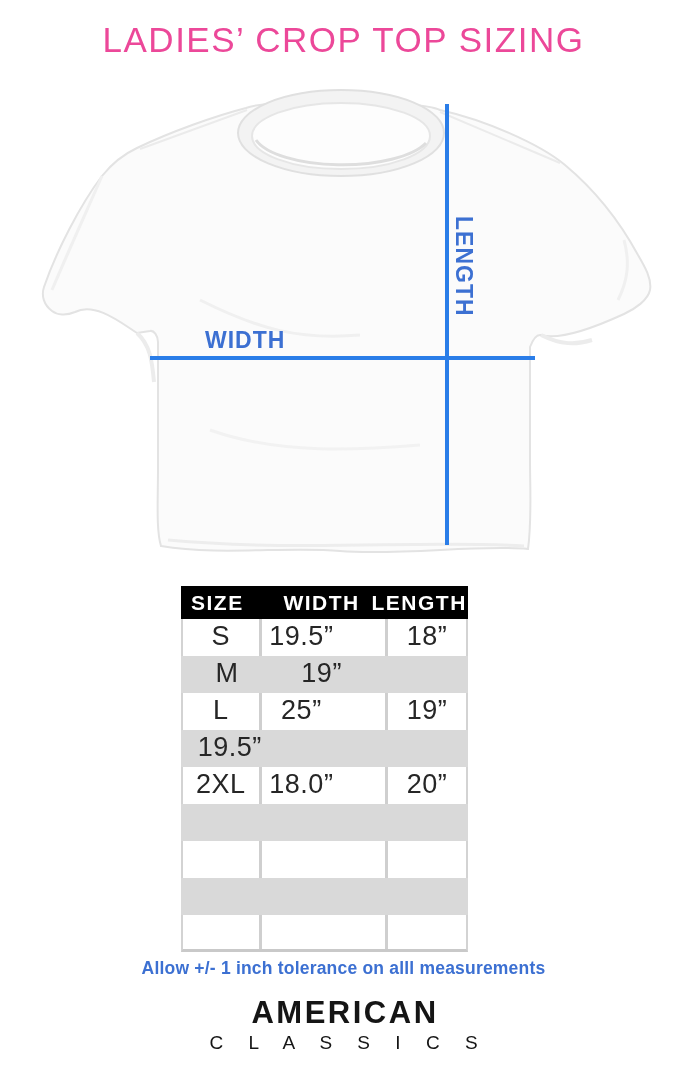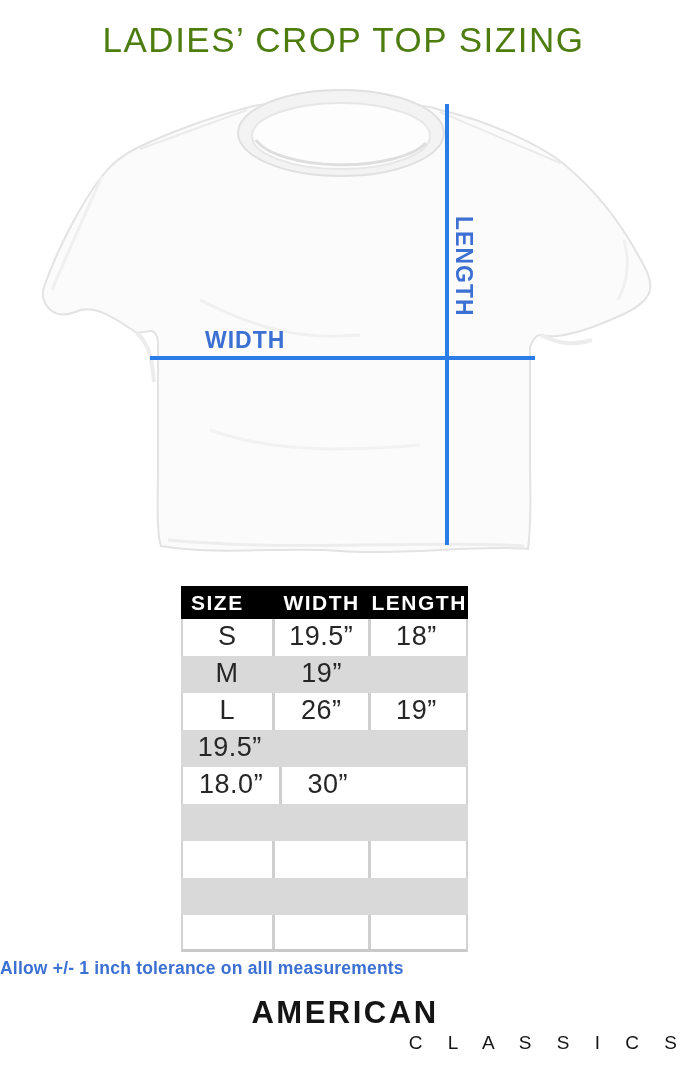--- a/index.html
+++ b/index.html
@@ -5,21 +5,21 @@
   * { margin:0; padding:0; box-sizing:border-box; }
   html,body { background:#ffffff; }
   .page {
     position:relative; width:687px; height:1080px; margin:0 auto;
     background:#ffffff; overflow:hidden;
     font-family:"Liberation Sans", sans-serif;
   }
   .page-title {
     position:absolute; top:20px; left:0; width:687px;
     text-align:center; font-size:35px; font-weight:300;
-    letter-spacing:1.5px; color:#4d7c0f; white-space:nowrap;
+    letter-spacing:1.5px; color:#ec4899; white-space:nowrap;
   }
   
   .diagram { position:absolute; top:0; left:0; width:687px; height:580px; }
   .shirt-svg { position:absolute; top:0; left:0; }
   .measure-line { position:absolute; background:var(--accent-line, #2a7de8); }
   .width-line  { left:150px; top:356px; width:385px; height:4px; }
   .length-line { left:445px; top:104px; width:4px;  height:441px; }
   .measure-label {
     position:absolute; color:var(--accent-text, #3c70d2);
     font-weight:700; font-size:23px; letter-spacing:1px; white-space:nowrap;
@@ -37,39 +37,38 @@
   .h-cell.c0 { text-align:left; padding-left:10px; }
   .h-cell.c1, .h-cell.c2 { text-align:center; }
   .t-row { display:flex; height:37px; background:#ffffff; }
   .t-row.gray { background:var(--row-gray, #d9d9d9); }
   .t-row.white { border-left:2px solid #d3d3d3; border-right:2px solid #d3d3d3; }
   .t-cell {
     line-height:35px; text-align:center; font-size:27px; font-weight:300;
     color:#262626; letter-spacing:0.5px;
   }
   .t-row.white .c0 { width:calc(32% - 2px); }
-  .t-row.white .c2 { width:calc(34% - 2px); }
+  .t-row.white .c2 { width:calc(34% - 2px);margin-left:44px; }
   .t-row.white .t-cell + .t-cell { border-left:3px solid #cfcfcf; }
   .t-row.gray .t-cell { border:none; }
   .t-row:last-child { border-bottom:3px solid #c9c9c9; }
   
   .tolerance-note {
-    position:absolute; left:0; top:958px; width:687px; text-align:left;
+    position:absolute; left:0; top:958px; width:687px; text-align:center;
     color:var(--accent-text, #3c70d2); font-weight:700; font-size:17.5px;
     letter-spacing:0.2px; white-space:nowrap;
   }
   .brand { position:absolute; left:0; top:995px; width:687px; text-align:center; color:#151515; }
   .brand-primary {
     font-size:31px; font-weight:800; letter-spacing:2.5px; padding-left:3px;
     white-space:nowrap;
   }
   .brand-secondary {
     margin-top:1px; font-size:19px; font-weight:400; letter-spacing:10px; padding-left:10px;
     white-space:nowrap;
-    text-align:right;
   }
 </style>
 </head>
 <body>
 
 <div class="page">
 
   <div class="page-title">LADIES’ CROP TOP SIZING</div>
 
   <div class="diagram">
@@ -130,29 +129,30 @@
           <div class="t-cell c0">S</div>
           <div class="t-cell c1">19.5”</div>
           <div class="t-cell c2">18”</div>
         </div>
         <div class="t-row gray">
           <div class="t-cell c0">M</div>
           <div class="t-cell c2">19”</div>
         </div>
         <div class="t-row white">
           <div class="t-cell c0">L</div>
-          <div class="t-cell c1">26”</div>
+          <div class="t-cell c1">25”</div>
           <div class="t-cell c2">19”</div>
         </div>
         <div class="t-row gray">
           <div class="t-cell c2">19.5”</div>
         </div>
         <div class="t-row white">
+          <div class="t-cell c0">2XL</div>
           <div class="t-cell c1">18.0”</div>
-          <div class="t-cell c2">30”</div>
+          <div class="t-cell c2">20”</div>
         </div>
         <div class="t-row gray">
           <div class="t-cell c0"></div>
           <div class="t-cell c1"></div>
           <div class="t-cell c2"></div>
         </div>
         <div class="t-row white">
           <div class="t-cell c0"></div>
           <div class="t-cell c1"></div>
           <div class="t-cell c2"></div>

